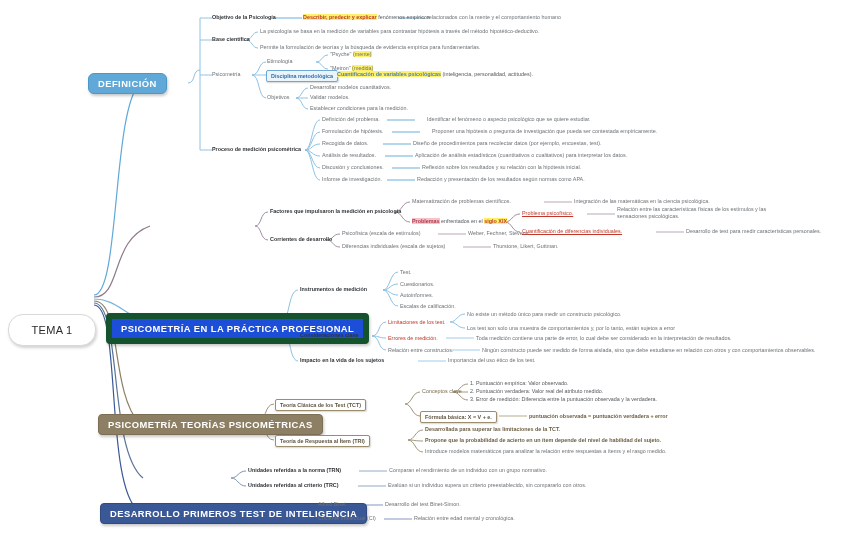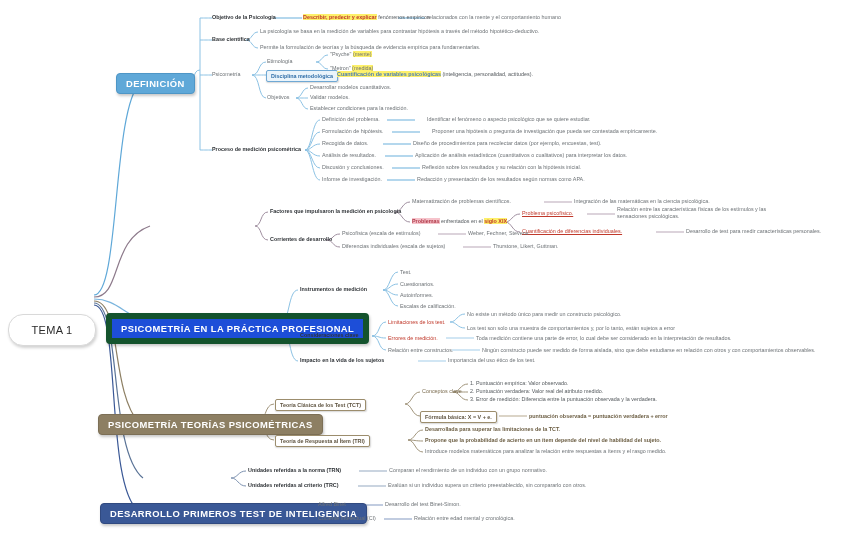--- a/index.html
+++ b/index.html
@@ -184,21 +184,21 @@
         <path d="M355,505 L383,505"></path>
         <path d="M384,519 L412,519"></path>
       </g>
     </g>
   </svg>
 
   <div class="node root">
     <span>TEMA 1</span>
   </div>
 
-  <div class="sec blue" style="left:116px;top:73px;">
+  <div class="sec blue" style="left:88px;top:73px;border-radius:6px;">
     <span>DEFINICIÓN</span>
   </div>
 
   <div class="t b" style="left:212px;top:14px;">
     <span>Objetivo de la Psicología</span>
   </div>
   <div class="t" style="left:303px;top:14px;">
     <span class="hy2">Describir, predecir y explicar</span><span class="bl"> fenómenos empíricos</span>
   </div>
   <div class="t gray" style="left:427px;top:14px;">

